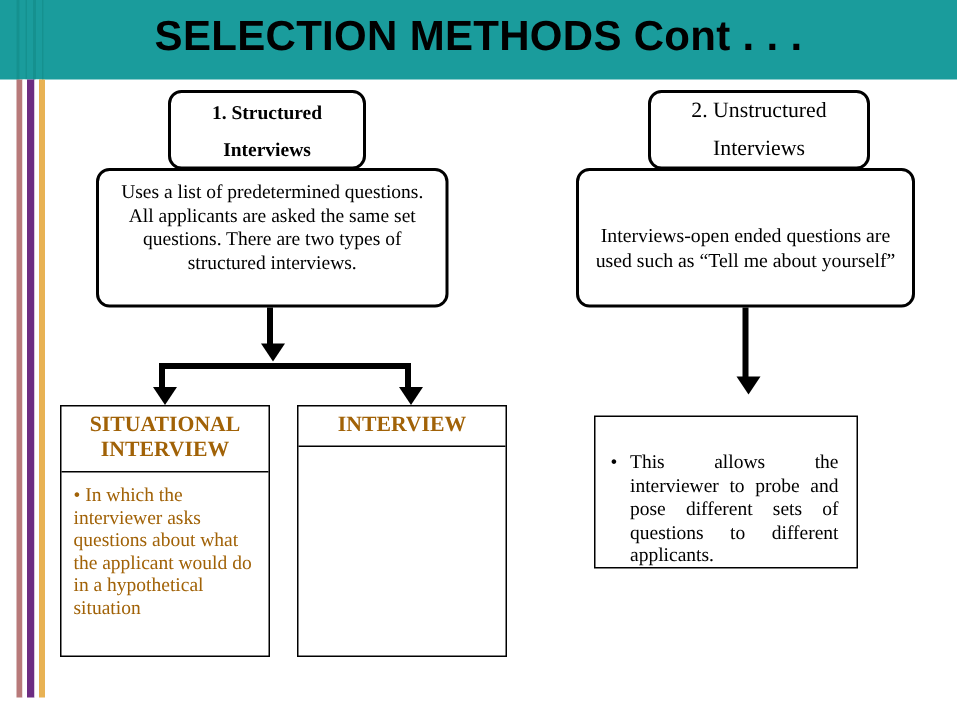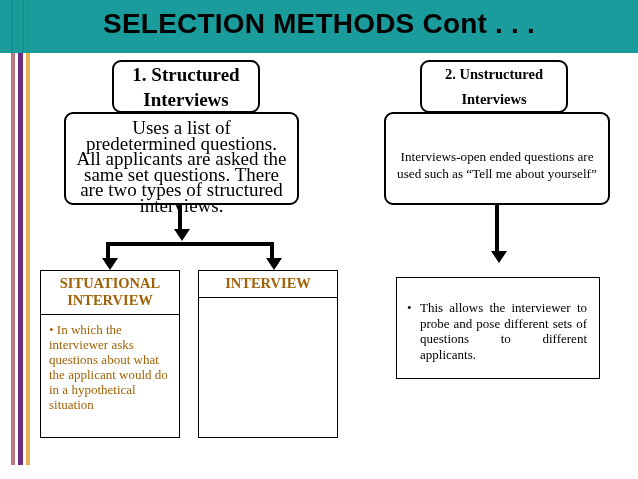--- a/index.html
+++ b/index.html
@@ -65,36 +65,36 @@
     flex-direction:column;
     justify-content:center;
     align-items:center;
     color:#000000;
     z-index:3;
   }
   .rbox .line{display:block;width:100%;text-align:center;}
 
   
   #box-structured-title{
-    left:112px;top:60px;width:148px;height:53px;
-    font-size:19px;font-weight:bold;
+    left:112px;top:60px;width:132px;height:53px;
+    font-size:13px;font-weight:bold;
     line-height:25px;
     z-index:5;
   }
   #box-unstructured-title{
-    left:420px;top:60px;width:148px;height:53px;
-    font-size:14.5px;font-weight:bold;
+    left:432px;top:60px;width:148px;height:53px;
+    font-size:14.5px;font-weight:normal;
     line-height:25px;
     z-index:5;
   }
 
   
   #box-structured-body{
     left:64px;top:112px;width:235px;height:93px;
-    font-size:19px;line-height:15.5px;
+    font-size:13px;line-height:15.5px;
     padding:6px 10px 2px 10px;
     justify-content:flex-start;
     z-index:4;
   }
   #box-unstructured-body{
     left:384px;top:112px;width:226px;height:93px;
     font-size:13.2px;line-height:17px;
     padding:16px 8px 4px 8px;
     justify-content:center;
     z-index:4;
@@ -125,21 +125,21 @@
     line-height:15px;
     padding:7px 8px 4px 8px;
   }
   #box-situational{left:40px;top:270px;width:140px;height:168px;}
   #box-behavioral {left:198px;top:270px;width:140px;height:168px;}
 
   
   #box-probe{
     position:absolute;
     box-sizing:border-box;
-    left:396px;top:277px;width:204px;height:102px;
+    left:396px;top:277px;width:176px;height:102px;
     background:#ffffff;
     border:1.6px solid #000000;
     color:#000000;
     z-index:3;
     padding:22px 12px 4px 10px;
     font-size:13px;
     line-height:15.5px;
   }
   .bullet-para{
     position:relative;

